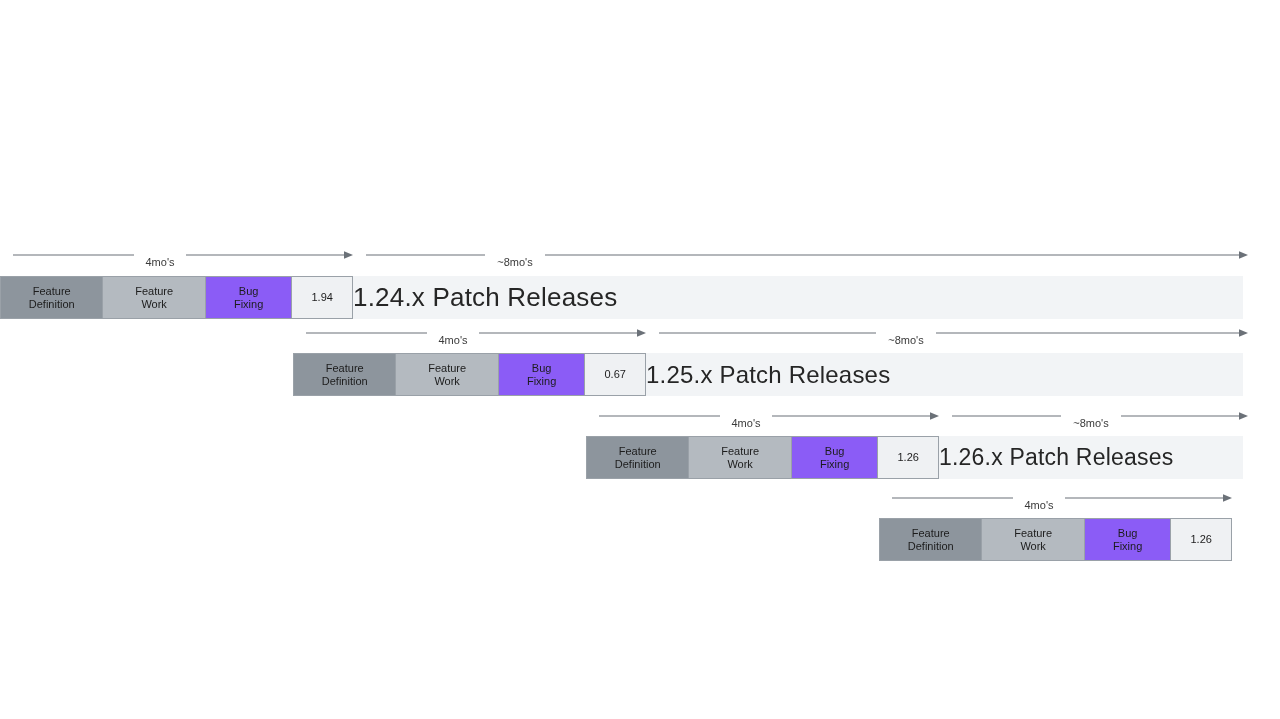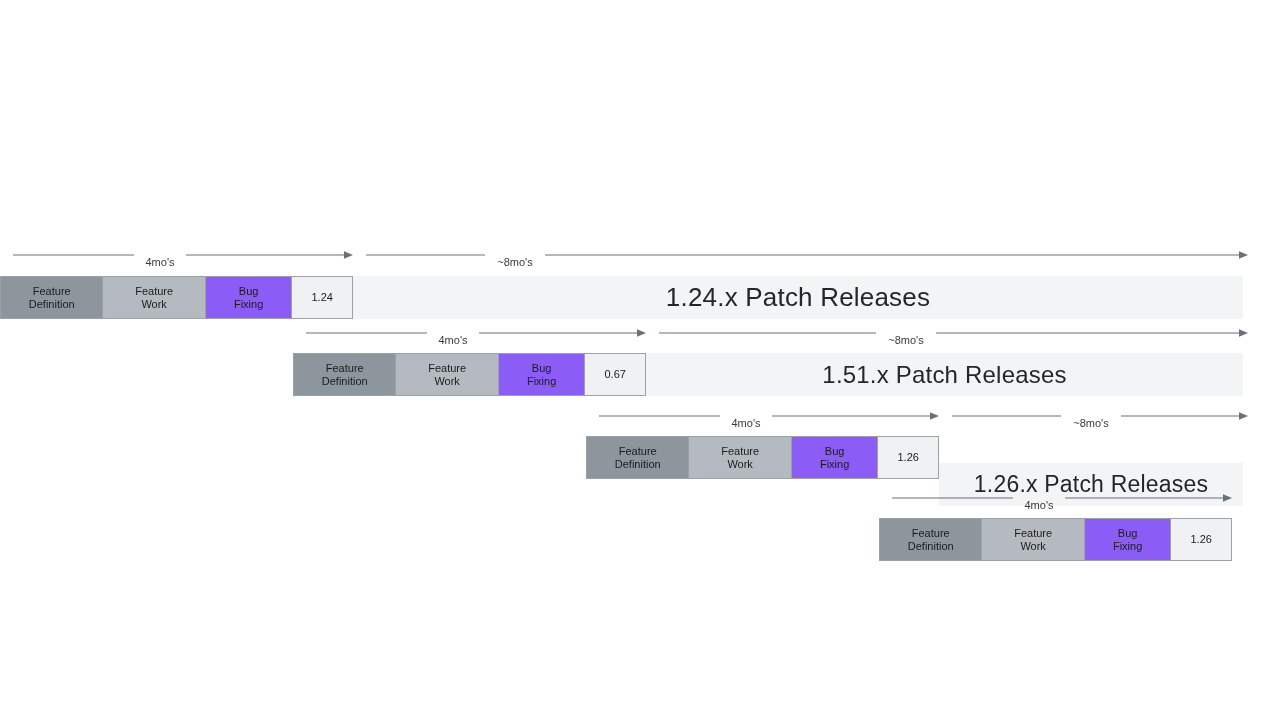--- a/index.html
+++ b/index.html
@@ -11,21 +11,21 @@
     position:relative;
   }
   #diagram{position:absolute;left:0;top:0;width:1280px;height:719px;}
 
   .row{position:absolute;left:0;top:0;width:1280px;}
 
   
   .patchbar{
     position:absolute;
     background:#f2f4f6;
-    display:flex;align-items:center;justify-content:center;
+    display:flex;align-items:center;
   }
   .patchbar-label{
     color:#262626;
     font-weight:400;
     white-space:nowrap;
     letter-spacing:.2px;
   }
 
   
   .phases{
@@ -77,21 +77,21 @@
         </div>
         <div class="phase p-work" style="width: 103px; border-right-color: rgb(154, 161, 168);">
           <span class="l1" style="font-size: 11px;">Feature</span>
           <span class="l2" style="font-size: 11px;">Work</span>
         </div>
         <div class="phase p-bug" style="width: 87px; border-right-color: rgb(154, 161, 168);">
           <span class="l1" style="font-size: 11px;">Bug</span>
           <span class="l2" style="font-size: 11px;">Fixing</span>
         </div>
         <div class="phase p-ver" style="width: 60px; border-right-color: rgb(154, 161, 168);">
-          <span style="font-size: 11px;">1.24</span>
+          <span style="font-size: 11px;">1.94</span>
         </div>
       </div>
       <div class="arrowgrp" style="left: 0px; top: 250px; width: 1280px;">
         <div style="position: absolute; left: 5px; top: 0px; width: 121px; height: 10px;">
           <svg width="121" height="10">
             <line x1="0" y1="5" x2="121" y2="5" stroke="#6b7178" stroke-width="1.1"></line>
           </svg>
         </div>
         <div style="position: absolute; left: 178px; top: 0px; width: 167px; height: 10px;">
           <svg width="167" height="10">
@@ -109,21 +109,21 @@
           <svg width="703" height="10">
             <line x1="0" y1="5" x2="696" y2="5" stroke="#6b7178" stroke-width="1.1"></line>
             <polygon points="694,1.2 703,5 694,8.8" fill="#6b7178"></polygon>
           </svg>
         </div>
         <span class="alabel" style="left: 507px; font-size: 11px;">~8mo's</span>
       </div>
     </div>
     <div class="row">
       <div class="patchbar" style="left: 646px; top: 353px; width: 597px; height: 43px; background: rgb(242, 244, 246);">
-        <div class="patchbar-label" style="font-size: 24px; color: rgb(38, 38, 38);">1.51.x Patch Releases</div>
+        <div class="patchbar-label" style="font-size: 24px; color: rgb(38, 38, 38);">1.25.x Patch Releases</div>
       </div>
       <div class="phases" style="left: 293px; top: 353px; width: 353px; height: 43px; border-color: rgb(154, 161, 168);">
         <div class="phase p-def" style="width: 103px; border-right-color: rgb(154, 161, 168);">
           <span class="l1" style="font-size: 11px;">Feature</span>
           <span class="l2" style="font-size: 11px;">Definition</span>
         </div>
         <div class="phase p-work" style="width: 103px; border-right-color: rgb(154, 161, 168);">
           <span class="l1" style="font-size: 11px;">Feature</span>
           <span class="l2" style="font-size: 11px;">Work</span>
         </div>
@@ -156,21 +156,21 @@
         <div style="position: absolute; left: 928px; top: 0px; width: 312px; height: 10px;">
           <svg width="312" height="10">
             <line x1="0" y1="5" x2="305" y2="5" stroke="#6b7178" stroke-width="1.1"></line>
             <polygon points="303,1.2 312,5 303,8.8" fill="#6b7178"></polygon>
           </svg>
         </div>
         <span class="alabel" style="left: 898px; font-size: 11px;">~8mo's</span>
       </div>
     </div>
     <div class="row">
-      <div class="patchbar" style="left: 939px; top: 436px; width: 304px; height: 43px; background: rgb(242, 244, 246); margin-top: 27px;">
+      <div class="patchbar" style="left: 939px; top: 436px; width: 304px; height: 43px; background: rgb(242, 244, 246);">
         <div class="patchbar-label" style="font-size: 23px; color: rgb(38, 38, 38);">1.26.x Patch Releases</div>
       </div>
       <div class="phases" style="left: 586px; top: 436px; width: 353px; height: 43px; border-color: rgb(154, 161, 168);">
         <div class="phase p-def" style="width: 103px; border-right-color: rgb(154, 161, 168);">
           <span class="l1" style="font-size: 11px;">Feature</span>
           <span class="l2" style="font-size: 11px;">Definition</span>
         </div>
         <div class="phase p-work" style="width: 103px; border-right-color: rgb(154, 161, 168);">
           <span class="l1" style="font-size: 11px;">Feature</span>
           <span class="l2" style="font-size: 11px;">Work</span>

